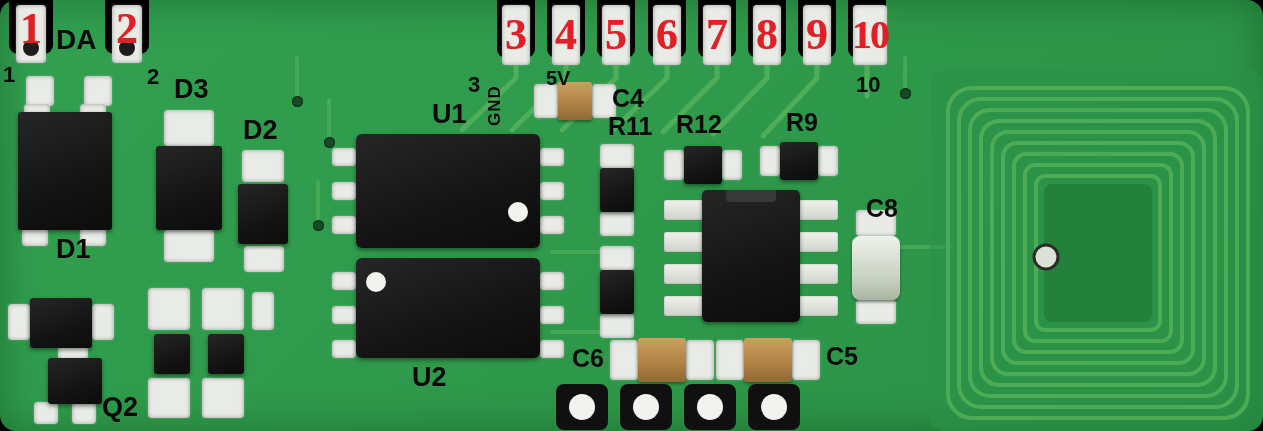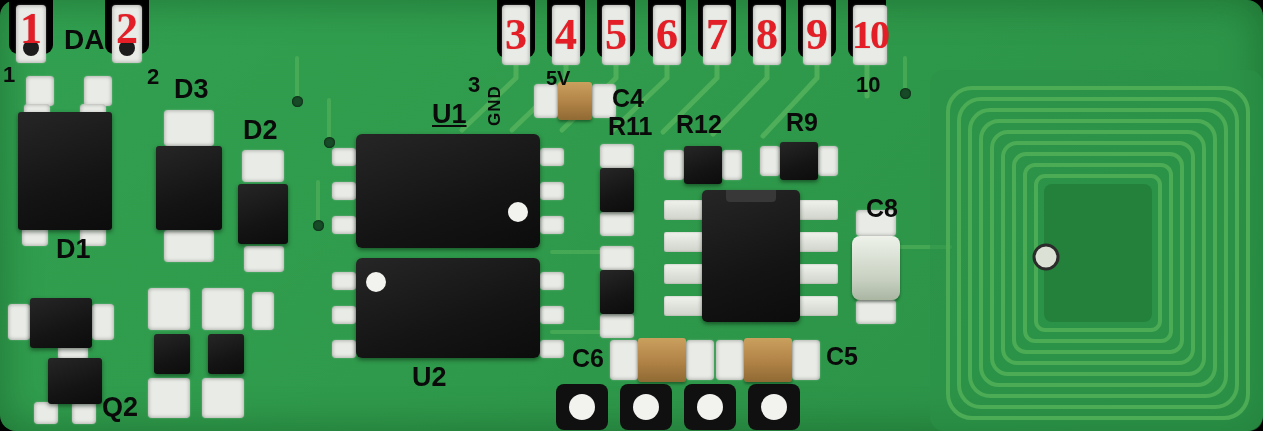--- a/index.html
+++ b/index.html
@@ -118,31 +118,31 @@
   <div class="pad pin" style="left:753px;">
       <span class="pin-num">8</span>
     </div>
   <div class="pad pin" style="left:803px;">
       <span class="pin-num">9</span>
     </div>
   <div class="pad pin" style="left:853px;width:34px;">
       <span class="pin-num" style="font-size:40px;letter-spacing:-2px;">10</span>
     </div>
 
-  <span class="silk lab" style="left:64px;top:26px;font-size:28px;">DA</span>
+  <span class="silk lab" style="left:56px;top:26px;font-size:28px;">DA</span>
   <span class="silk idx" style="left:3px;top:64px;">1</span>
   <span class="silk idx" style="left:147px;top:66px;">2</span>
   <span class="silk idx" style="left:468px;top:74px;">3</span>
   <span class="silk idx" style="left:856px;top:74px;">10</span>
   <span class="silk vtext" style="left:486px;top:72px;height:54px;">GND</span>
   <span class="silk" style="left:546px;top:68px;font-size:20px;">5V</span>
 
   <span class="silk lab" style="left:174px;top:76px;">D3</span>
   <span class="silk lab" style="left:243px;top:117px;">D2</span>
-  <span class="silk lab" style="left:432px;top:101px;text-decoration:underline;">U1</span>
+  <span class="silk lab" style="left:432px;top:101px;">U1</span>
   <span class="silk lab" style="left:56px;top:236px;">D1</span>
   <span class="silk lab" style="left:412px;top:364px;">U2</span>
   <span class="silk lab" style="left:102px;top:394px;">Q2</span>
   <span class="silk lab-s" style="left:612px;top:86px;">C4</span>
   <span class="silk lab-s" style="left:608px;top:114px;">R11</span>
   <span class="silk lab-s" style="left:676px;top:112px;">R12</span>
   <span class="silk lab-s" style="left:786px;top:110px;">R9</span>
   <span class="silk lab-s" style="left:866px;top:196px;">C8</span>
   <span class="silk lab-s" style="left:572px;top:346px;">C6</span>
   <span class="silk lab-s" style="left:826px;top:344px;">C5</span>

